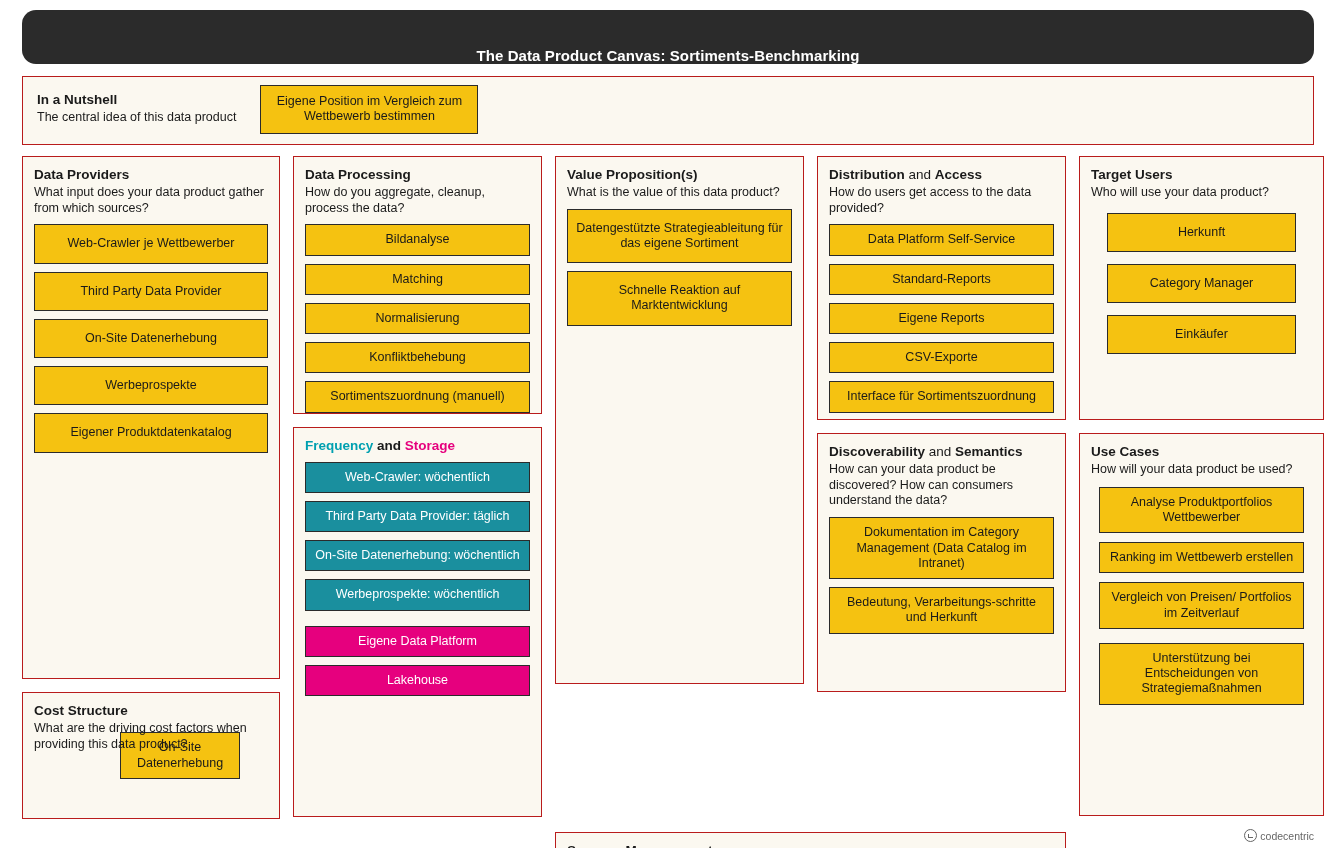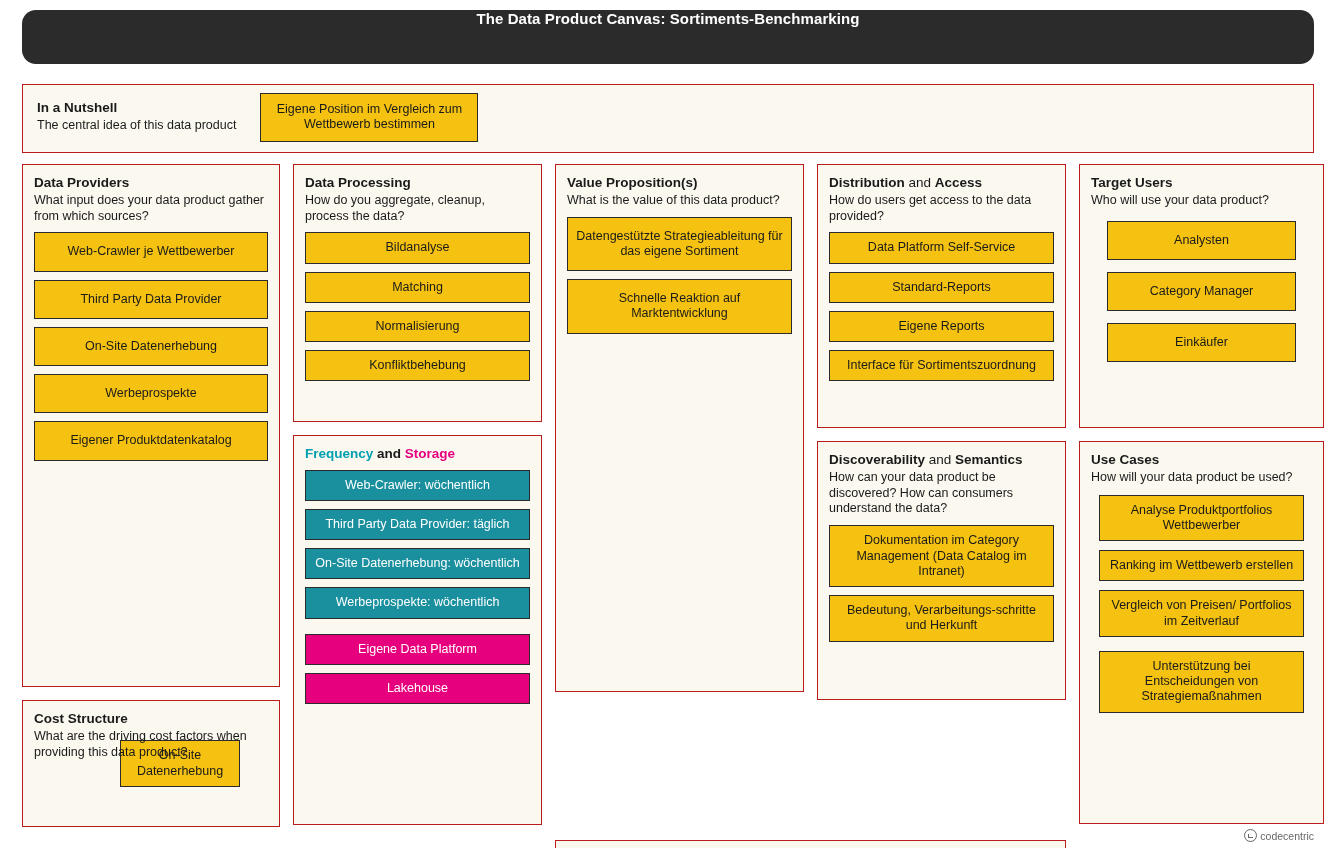--- a/index.html
+++ b/index.html
@@ -20,23 +20,23 @@
     height: 848px;
     box-sizing: border-box;
     padding: 10px 14px 0 14px;
   }
   
   .titlebar {
     height: 54px;
     background: #2b2b2b;
     border-radius: 14px;
     display: flex;
-    align-items: flex-start;
+    align-items: flex-end;
     justify-content: center;
-    margin: 0 8px 20px 8px;
+    margin: 0 8px 12px 8px;
   }
   .titlebar .title {
     color: #ffffff;
     font-size: 15px;
     font-weight: bold;
     letter-spacing: 0.1px;
   }
   
   .panel {
     background: #fbf8f0;
@@ -175,20 +175,21 @@
     </div>
 
     <div class="col col-2">
       <div class="panel">
         <h3>Data Processing</h3>
         <p class="sub">How do you aggregate, cleanup, process the data?</p>
         <div class="chip yellow">Bildanalyse</div>
         <div class="chip yellow">Matching</div>
         <div class="chip yellow">Normalisierung</div>
         <div class="chip yellow">Konfliktbehebung</div>
+        <div class="chip yellow">Sortimentszuordnung (manuell)</div>
       </div>
       <div class="panel freq">
         <h3>
           <span class="accent-freq">Frequency</span><span> and </span><span class="accent-storage">Storage</span>
         </h3>
         <div class="chip teal">Web-Crawler: wöchentlich</div>
         <div class="chip teal">Third Party Data Provider: täglich</div>
         <div class="chip teal">On-Site Datenerhebung: wöchentlich</div>
         <div class="chip teal">Werbeprospekte: wöchentlich</div>
         <div class="chip pink" style="margin-top:15px;">Eigene Data Platform</div>
@@ -207,37 +208,38 @@
 
     <div class="col col-4">
       <div class="panel dist">
         <h3>
           <span>Distribution</span><span style="font-weight:normal"> and </span><span>Access</span>
         </h3>
         <p class="sub">How do users get access to the data provided?</p>
         <div class="chip yellow">Data Platform Self-Service</div>
         <div class="chip yellow">Standard-Reports</div>
         <div class="chip yellow">Eigene Reports</div>
+        <div class="chip yellow">CSV-Exporte</div>
         <div class="chip yellow">Interface für Sortimentszuordnung</div>
       </div>
       <div class="panel disco">
         <h3>
           <span>Discoverability</span><span style="font-weight:normal"> and </span><span>Semantics</span>
         </h3>
         <p class="sub">How can your data product be discovered? How can consumers understand the data?</p>
         <div class="chip yellow">Dokumentation im Category Management (Data Catalog im Intranet)</div>
         <div class="chip yellow">Bedeutung, Verarbeitungs-schritte und Herkunft</div>
       </div>
     </div>
 
     <div class="col col-5">
       <div class="panel target">
         <h3>Target Users</h3>
         <p class="sub">Who will use your data product?</p>
-        <div class="chip yellow tall" style="margin:12px 16px 0 16px;">Analysten</div>
+        <div class="chip yellow tall" style="margin:12px 16px 0 16px;">Herkunft</div>
         <div class="chip yellow tall" style="margin:12px 16px 0 16px;">Category Manager</div>
         <div class="chip yellow tall" style="margin:12px 16px 0 16px;">Einkäufer</div>
       </div>
       <div class="panel usecases">
         <h3>Use Cases</h3>
         <p class="sub">How will your data product be used?</p>
         <div class="chip yellow" style="margin:9px 8px 0 8px;">Analyse Produktportfolios Wettbewerber</div>
         <div class="chip yellow" style="margin:9px 8px 0 8px;">Ranking im Wettbewerb erstellen</div>
         <div class="chip yellow" style="margin:9px 8px 14px 8px;">Vergleich von Preisen/ Portfolios im Zeitverlauf</div>
         <div class="chip yellow" style="margin:9px 8px 0 8px;">Unterstützung bei Entscheidungen von Strategiemaßnahmen</div>

